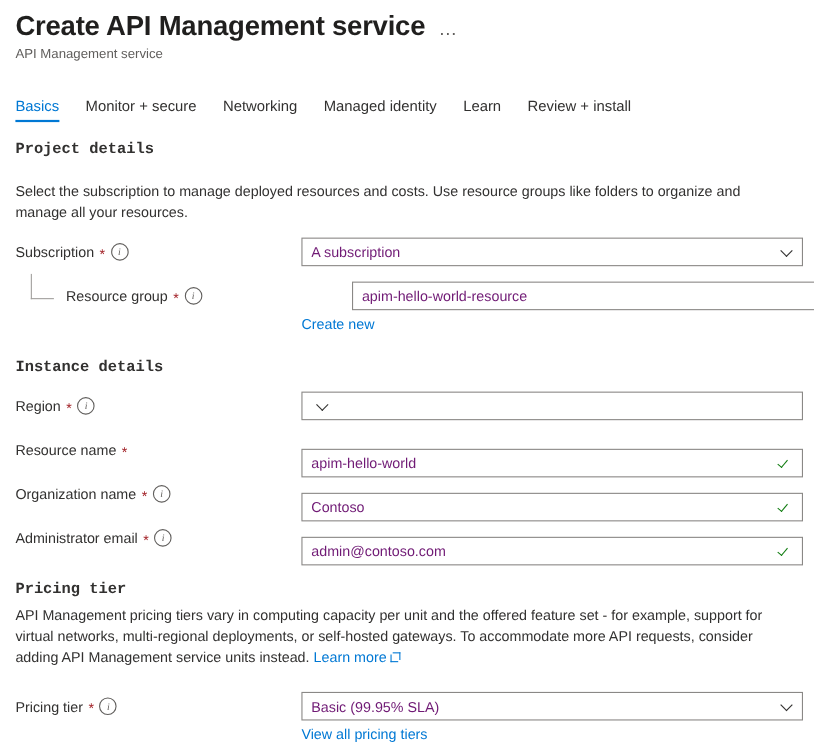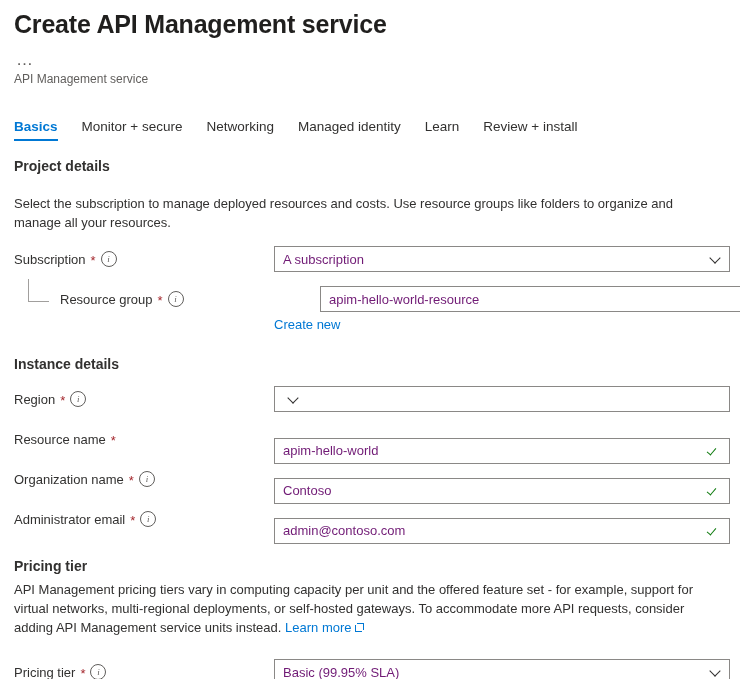--- a/index.html
+++ b/index.html
@@ -23,21 +23,20 @@
     padding: 0 14px;
   }
   
   .header {
     padding-top: 8px;
   }
   .title-row {
     display: flex;
     align-items: baseline;
     gap: 10px;
-    flex-direction: column;
   }
   .page-title {
     font-size: 25px;
     font-weight: 600;
     color: #201f1e;
     letter-spacing: -0.2px;
     line-height: 32px;
   }
   .ellipsis-btn {
     font-size: 17px;
@@ -62,39 +61,40 @@
   }
   .tab {
     position: relative;
     font-size: 13.5px;
     color: #323130;
     padding-bottom: 7px;
     cursor: pointer;
     white-space: nowrap;
   }
   .tab.active {
-    font-weight: 700;
+    font-weight: 400;
     color: #0078d4;
     text-align: right;
   }
   .tab.active::after {
     content: "";
     position: absolute;
     left: 0;
     right: 0;
     bottom: 0;
     height: 2px;
     background: #0078d4;
   }
   
   .section-title {
     font-size: 14px;
     font-weight: 700;
     color: #323130;
     margin-top: 17px;
+    font-family: Liberation Mono, monospace;
   }
   .section-desc {
     font-size: 13px;
     color: #323130;
     line-height: 19px;
     margin-top: 20px;
     max-width: 690px;
   }
   
   .form-row {

